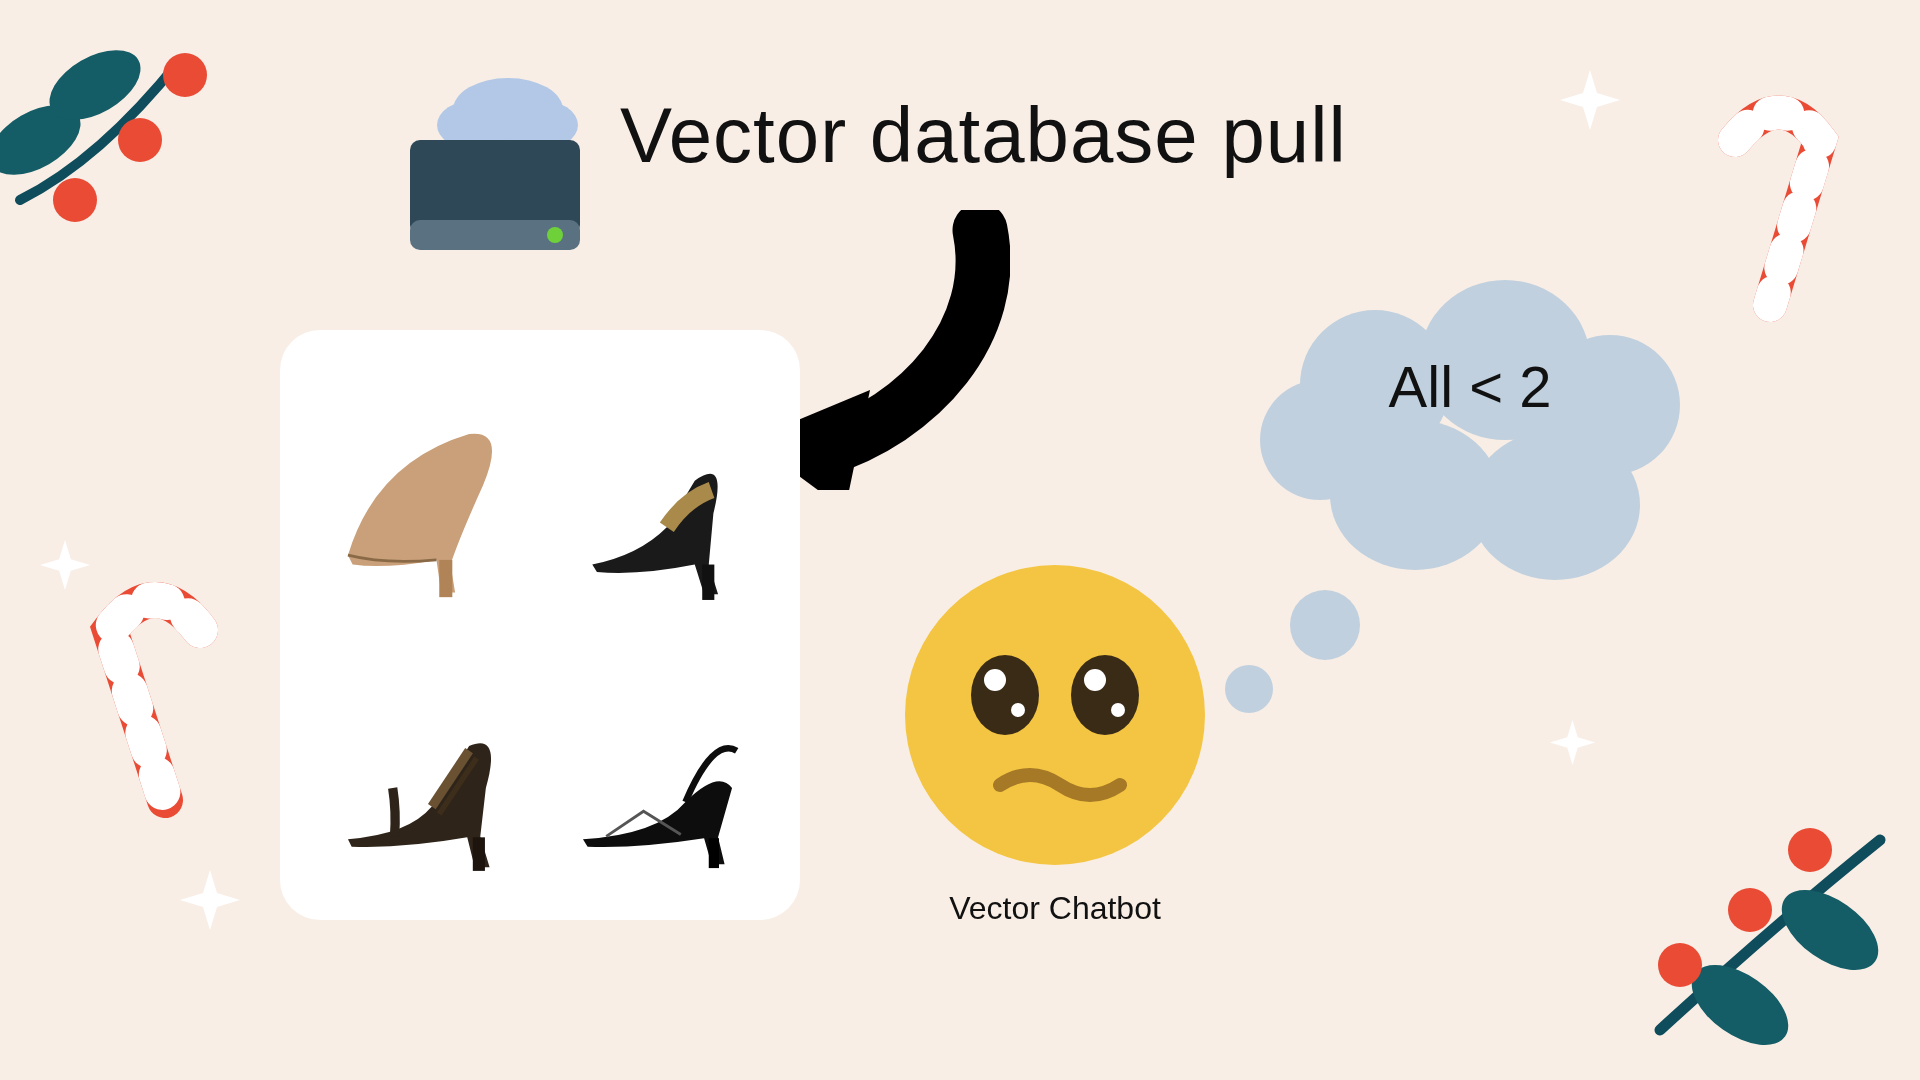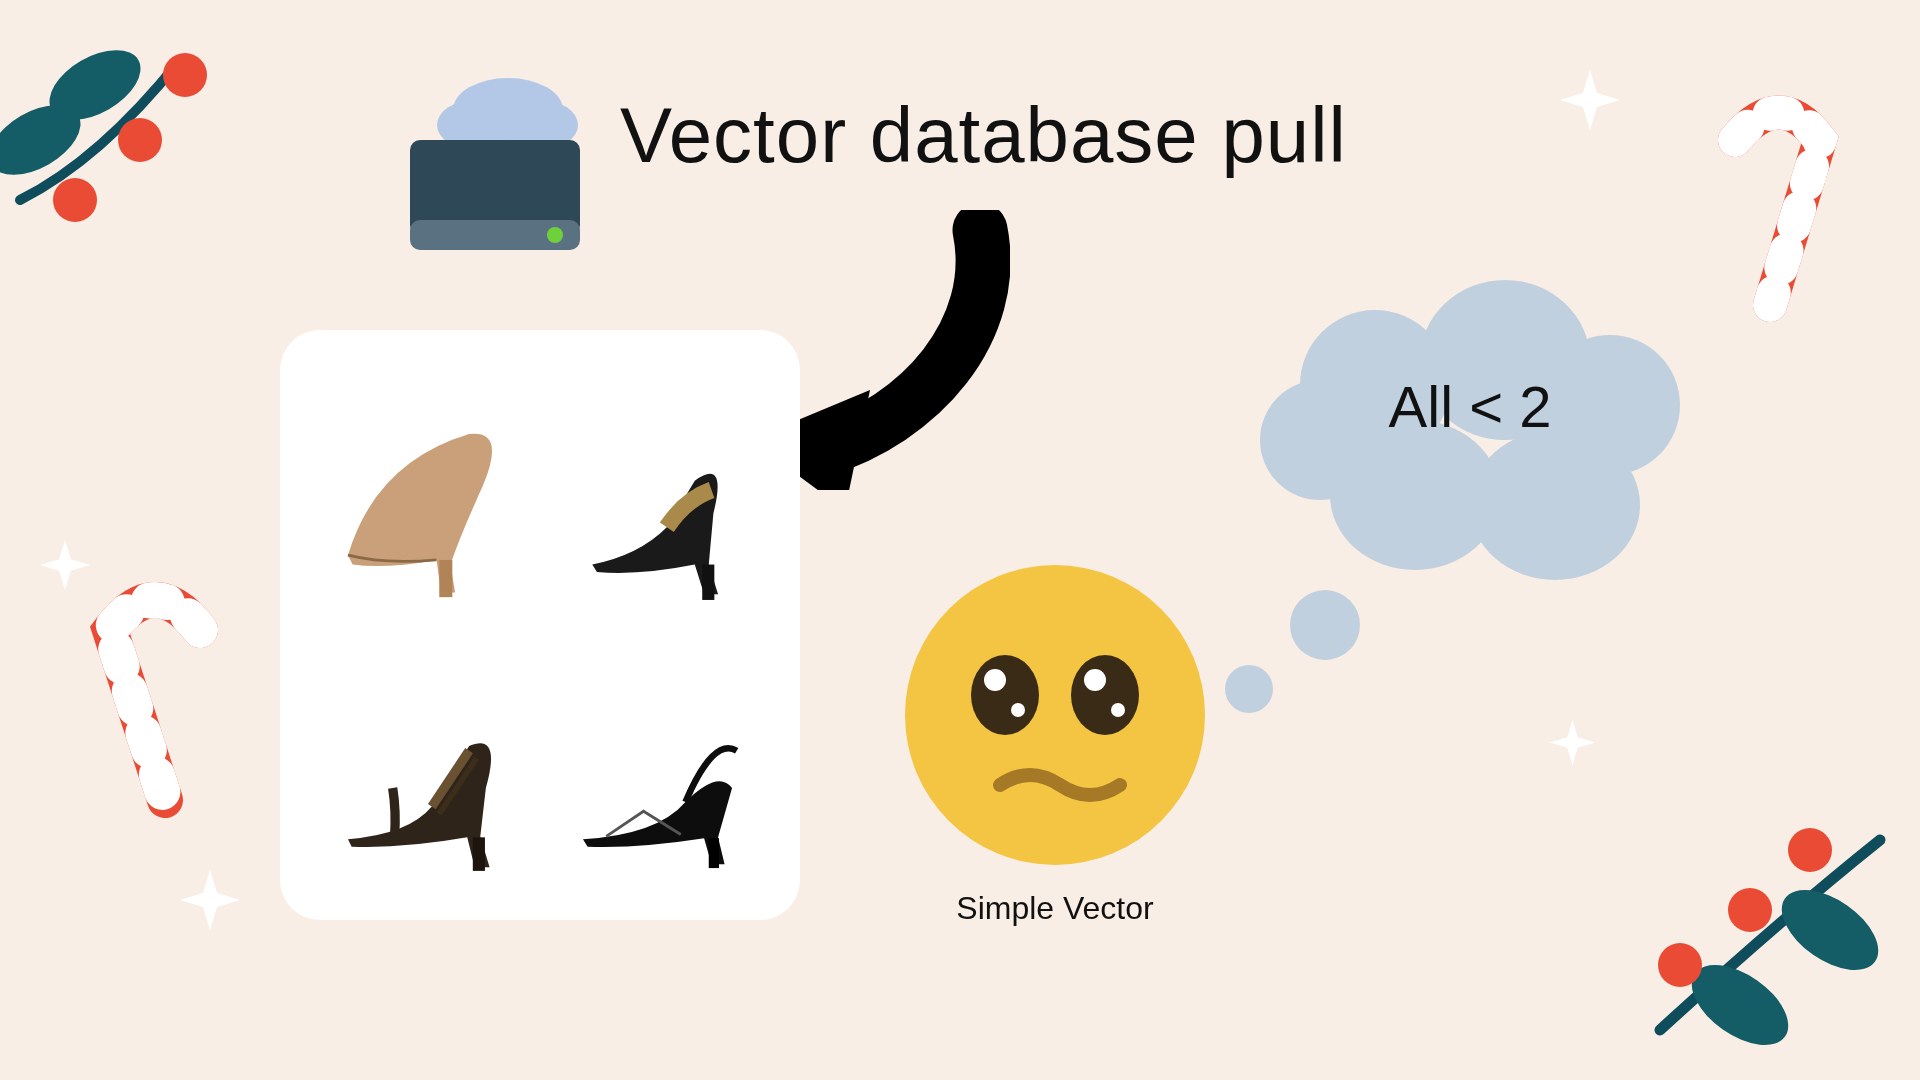--- a/index.html
+++ b/index.html
@@ -18,21 +18,21 @@
   .cell{position:relative;}
   .cell svg{position:absolute;inset:0;width:100%;height:100%;}
 
   
   .face{position:absolute;left:900px;top:560px;width:310px;height:310px;}
   .face-caption{position:absolute;left:900px;top:890px;width:310px;text-align:center;font-size:32px;}
 
   
   .thought{position:absolute;left:1240px;top:280px;width:450px;height:310px;}
   .thought .bubble{position:absolute;border-radius:50%;background:#c0d0de;}
-  .thought-text{position:absolute;left:1270px;top:355px;width:400px;text-align:center;font-size:58px;line-height:1.1;margin-top:20px;}
+  .thought-text{position:absolute;left:1270px;top:355px;width:400px;text-align:center;font-size:58px;line-height:1.1;}
 
   
   .tb{position:absolute;border-radius:50%;background:#c0d0de;}
 
   
   .holly,.cane,.spark{position:absolute;pointer-events:none;}
 </style>
 </head>
 <body>
 
@@ -165,15 +165,15 @@
       <circle cx="95" cy="120" r="11" fill="#fff"></circle>
       <circle cx="118" cy="150" r="7" fill="#fff"></circle>
 
       <ellipse cx="205" cy="135" rx="34" ry="40" fill="#3a2b17"></ellipse>
       <circle cx="195" cy="120" r="11" fill="#fff"></circle>
       <circle cx="218" cy="150" r="7" fill="#fff"></circle>
 
       <path d="M100 225 Q130 205 160 225 T220 225" stroke="#a57926" stroke-width="14" fill="none" stroke-linecap="round"></path>
     </svg>
   </div>
-  <div class="face-caption">Simple Vector</div>
+  <div class="face-caption">Vector Chatbot</div>
 
 </div>
 
 </body></html>

